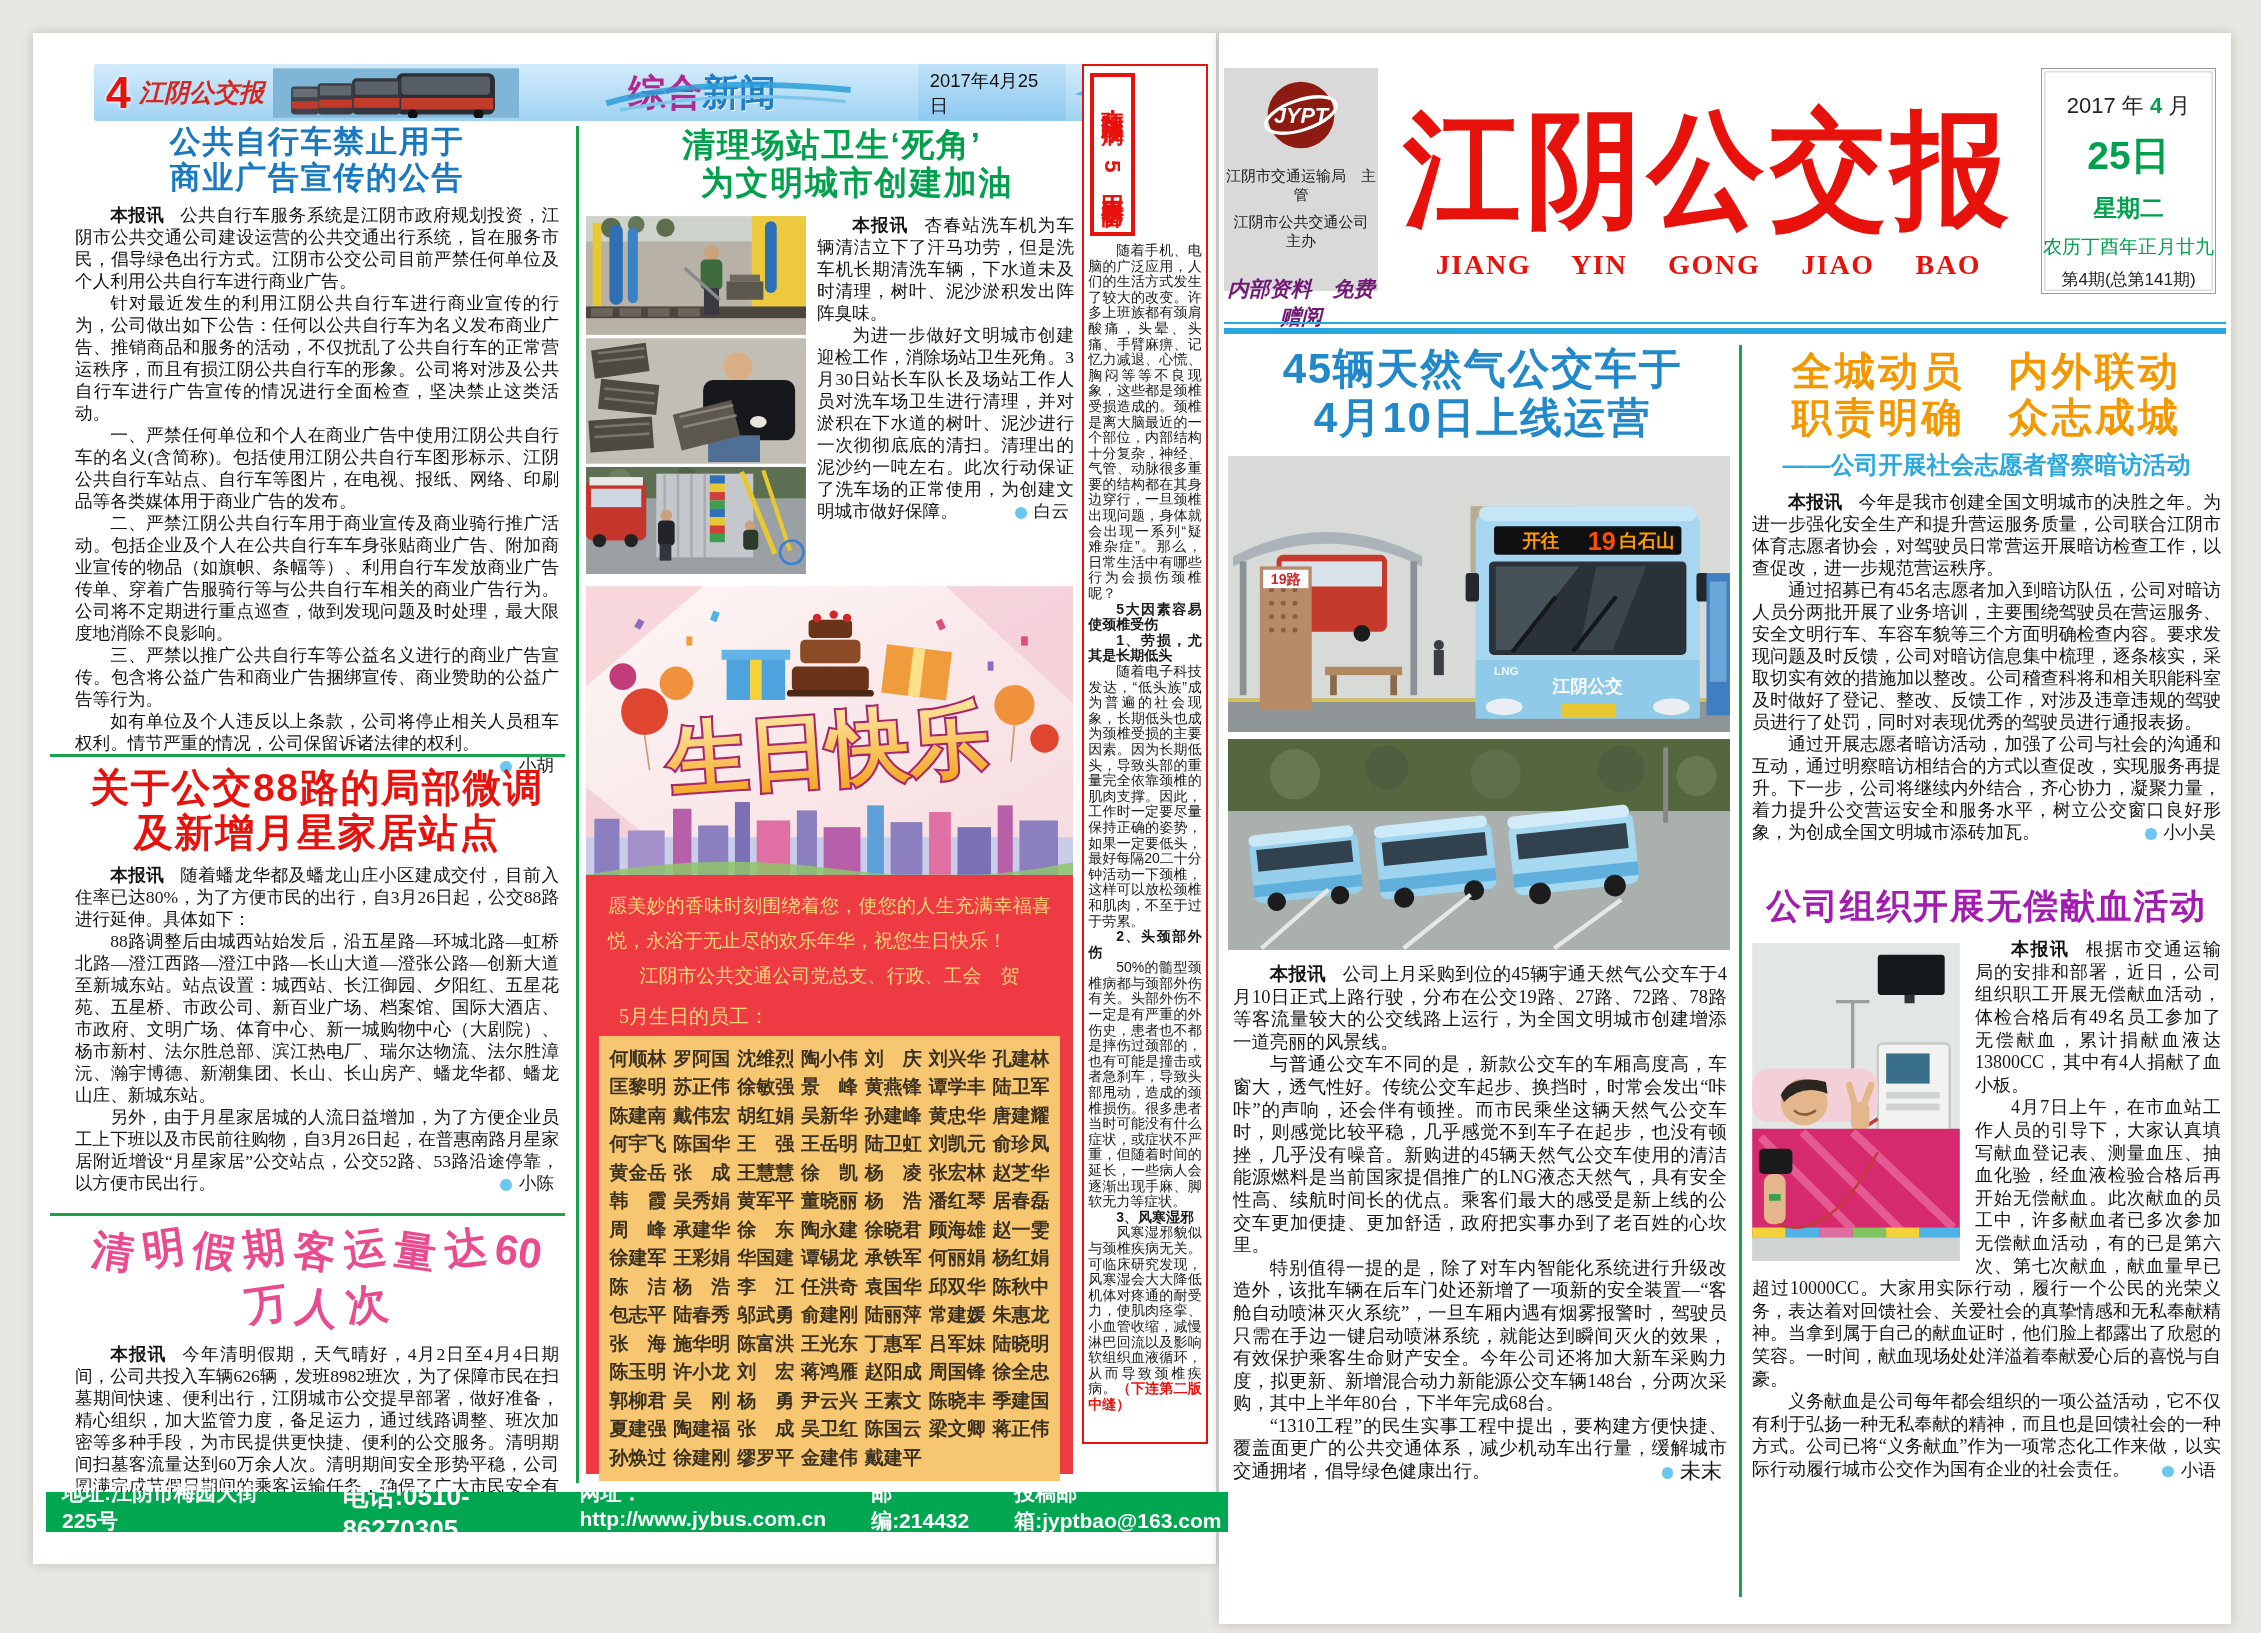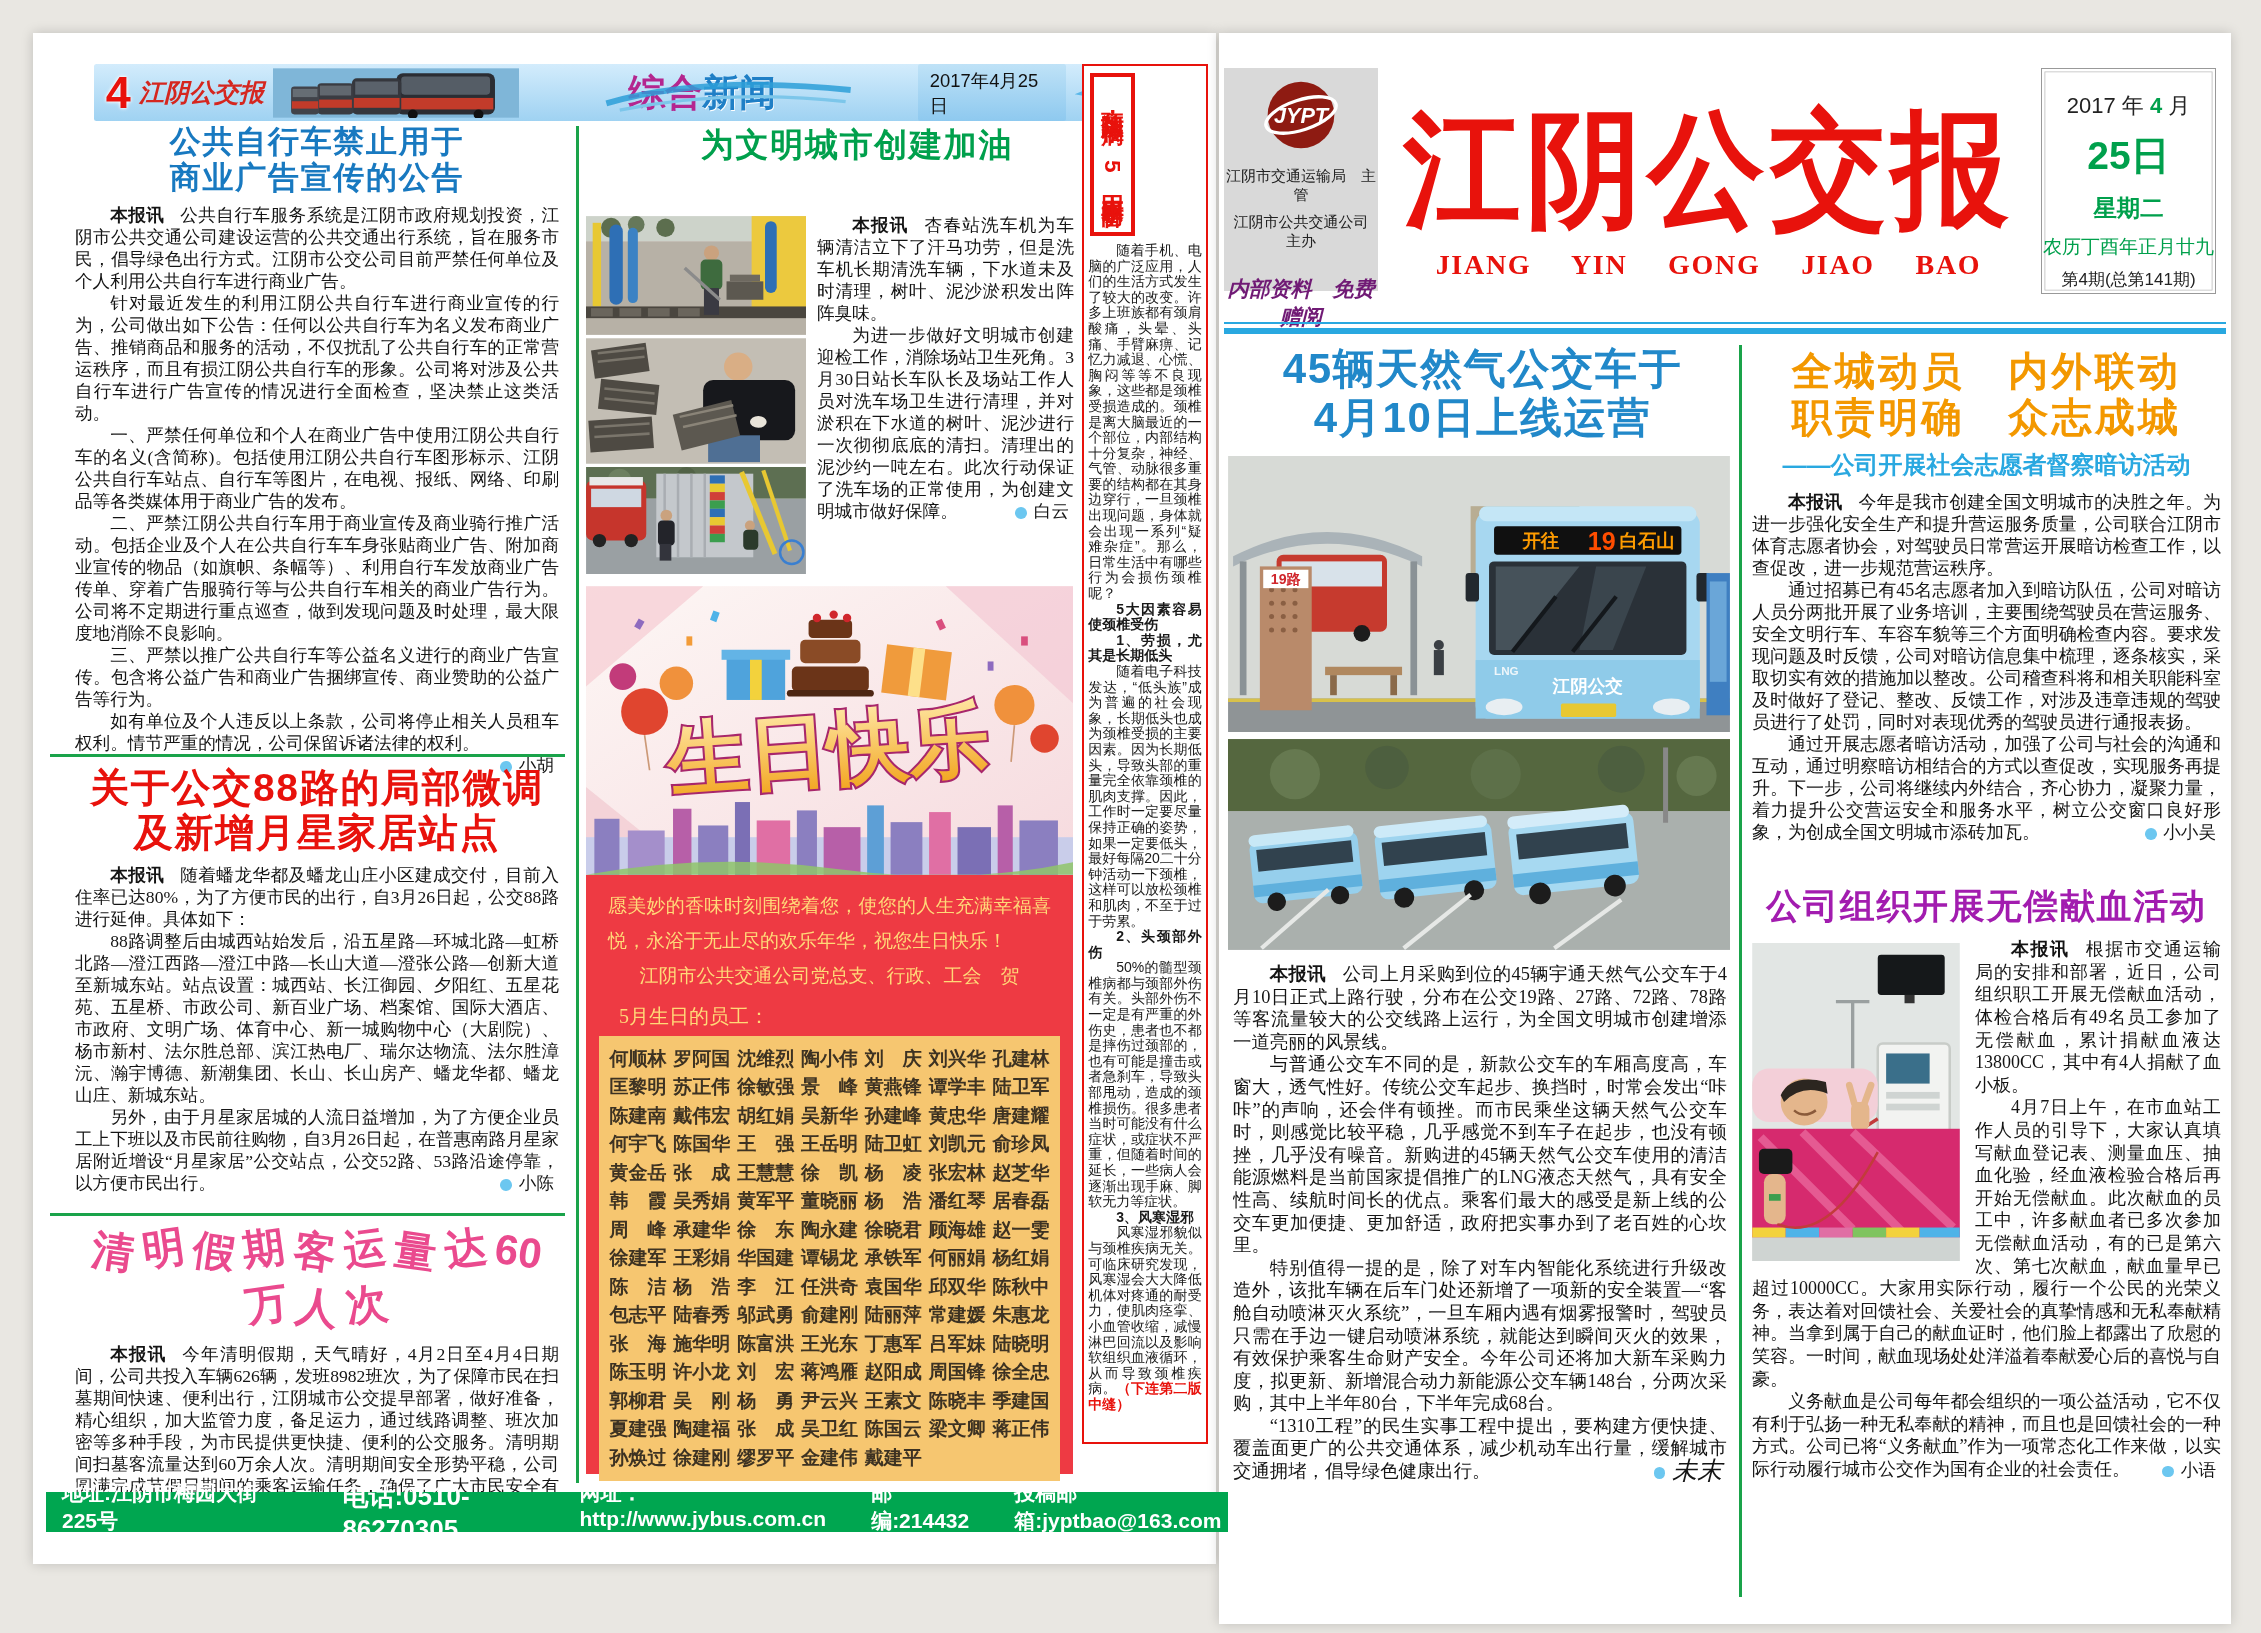--- a/index.html
+++ b/index.html
@@ -155,20 +155,21 @@
     <div style="text-align:center;"><span class="qc">清</span><span class="qc">明</span><span class="qc">假</span><span class="qc">期</span><span class="qc">客</span><span class="qc">运</span><span class="qc">量</span><span class="qc">达</span><span class="qc">60</span><span class="qc">万</span><span class="qc">人</span><span class="qc">次</span></div>
     <div class="body-l" style="margin-top:6.7px;height:211px;overflow:hidden;">
       <p><b class="leadlab">本报讯</b><span>今年清明假期，天气晴好，4月2日至4月4日期间，公司共投入车辆626辆，发班8982班次，为了保障市民在扫墓期间快速、便利出行，江阴城市公交提早部署，做好准备，精心组织，加大监管力度，备足运力，通过线路调整、班次加密等多种手段，为市民提供更快捷、便利的公交服务。清明期间扫墓客流量达到60万余人次。清明期间安全形势平稳，公司圆满完成节假日期间的乘客运输任务，确保了广大市民安全有序出行，度过一个轻松、愉快的清明假期。</span></p>
       <div class="byline" style="margin-top:-22px;"><span class="dot"></span><span>闻园</span></div>
     </div>
   </div>
 
   <div class="abs vgreen" style="left:576px;top:126px;height:1357px;"></div>
 
   <div class="abs hl hl-green" style="left:591px;top:126px;width:482px;">
+    <div>清理场站卫生‘死角’</div>
     <div style="padding-left:50px;">为文明城市创建加油</div>
   </div>
 
   <svg class="abs photo" style="left:586px;top:216px;" width="220" height="119" viewBox="0 0 263 142">
     <rect width="263" height="30" fill="#cdd3ca"></rect>
       <circle cx="30" cy="14" r="12" fill="#5c6e4e"></circle>
       <circle cx="60" cy="10" r="10" fill="#66785a"></circle>
       <circle cx="95" cy="14" r="11" fill="#5c6e4e"></circle>
     <rect y="30" width="263" height="112" fill="#b7b1a6"></rect>
     <rect x="8" y="8" width="10" height="100" fill="#e8c832"></rect>
@@ -592,21 +593,21 @@
         <line x1="40" y1="250" x2="120" y2="180"></line>
         <line x1="210" y1="250" x2="290" y2="186"></line>
         <line x1="390" y1="250" x2="470" y2="192"></line>
       </g>
   </svg>
   <div class="abs body-r" style="left:1233px;top:963px;width:494px;height:553px;overflow:hidden;">
     <p><b class="leadlab">本报讯</b><span>公司上月采购到位的45辆宇通天然气公交车于4月10日正式上路行驶，分布在公交19路、27路、72路、78路等客流量较大的公交线路上运行，为全国文明城市创建增添一道亮丽的风景线。</span></p>
     <p>与普通公交车不同的是，新款公交车的车厢高度高，车窗大，透气性好。传统公交车起步、换挡时，时常会发出“咔咔”的声响，还会伴有顿挫。而市民乘坐这辆天然气公交车时，则感觉比较平稳，几乎感觉不到车子在起步，也没有顿挫，几乎没有噪音。新购进的45辆天然气公交车使用的清洁能源燃料是当前国家提倡推广的LNG液态天然气，具有安全性高、续航时间长的优点。乘客们最大的感受是新上线的公交车更加便捷、更加舒适，政府把实事办到了老百姓的心坎里。</p>
     <p>特别值得一提的是，除了对车内智能化系统进行升级改造外，该批车辆在后车门处还新增了一项新的安全装置—“客舱自动喷淋灭火系统”，一旦车厢内遇有烟雾报警时，驾驶员只需在手边一键启动喷淋系统，就能达到瞬间灭火的效果，有效保护乘客生命财产安全。今年公司还将加大新车采购力度，拟更新、新增混合动力新能源公交车辆148台，分两次采购，其中上半年80台，下半年完成68台。</p>
     <p>“1310工程”的民生实事工程中提出，要构建方便快捷、覆盖面更广的公共交通体系，减少机动车出行量，缓解城市交通拥堵，倡导绿色健康出行。</p>
-    <div class="byline" style="margin-top:-22.6px;font-size:25px;font-style:italic;"><span class="dot"></span><span>未末</span></div>
+    <div class="byline" style="margin-top:-22.6px;font-size:21px;"><span class="dot"></span><span>未末</span></div>
   </div>
 
   <div class="abs vgreen" style="left:1739px;top:345px;height:1252px;"></div>
 
   <div class="abs" style="left:1752px;top:348px;width:469px;">
     <div class="hl hl-orange">
       <div>全城动员　内外联动</div>
       <div>职责明确　众志成城</div>
     </div>
     <div class="subhead-blue" style="margin-top:8.4px;">——公司开展社会志愿者督察暗访活动</div>

